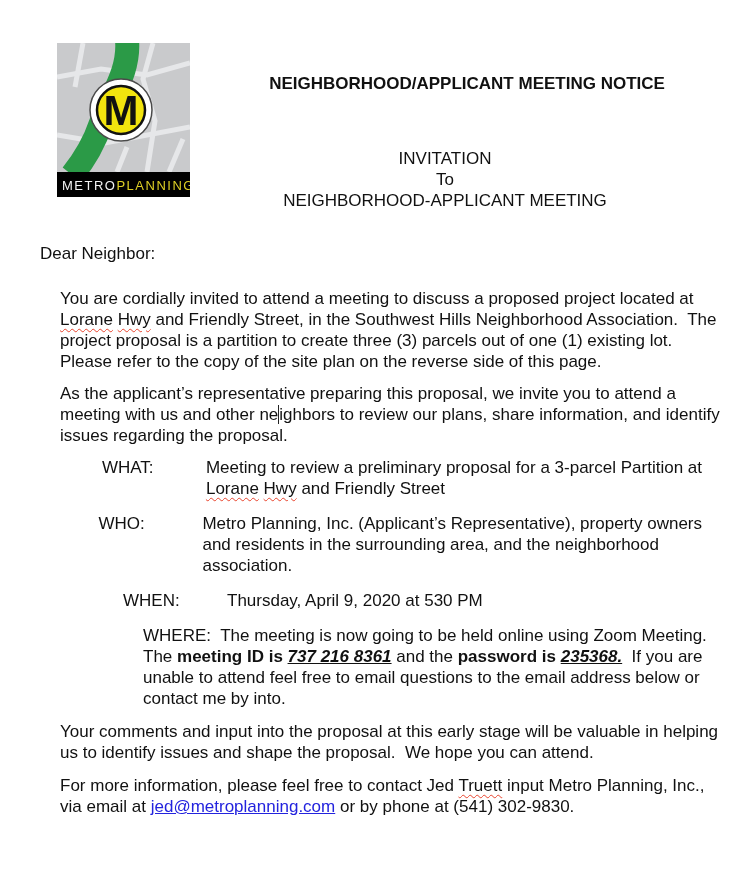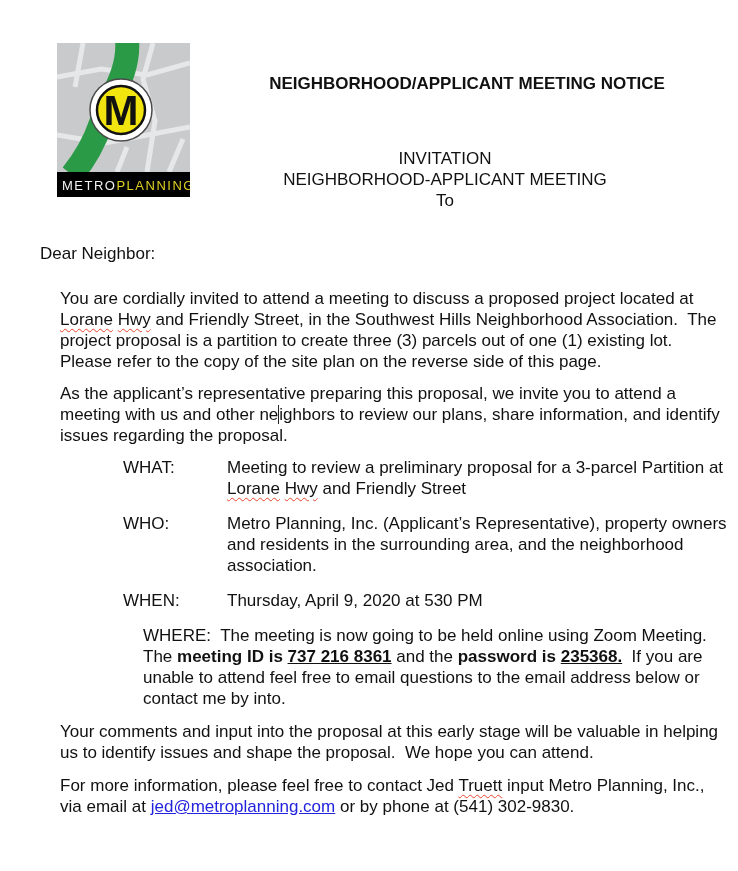--- a/index.html
+++ b/index.html
@@ -20,26 +20,26 @@
   .invitation{
     position:absolute;left:190px;right:38px;top:148px;
     text-align:center;
   }
   .letter{position:absolute;left:40px;top:243px;width:662px;}
   .ln{white-space:pre;margin-left:20px;}
   .mb21{margin-bottom:24px}
   .mb11{margin-bottom:11px}
   .mb12{margin-bottom:12px}
   .mb14{margin-bottom:14px}
-  .qrow{display:flex;margin-left:83px;}
+  .qrow{display:flex;margin-left:83px;justify-content:flex-end;}
   .qlabel{width:84px;flex:none;}
   .qcontent{flex:1;}
   .where{margin-left:83px;}
   .b{font-weight:700;}
-  .u{text-decoration:underline;}
+  .u{text-decoration:underline;font-style:italic;}
   .sq{
     text-decoration-line:underline;
     text-decoration-style:wavy;
     text-decoration-color:var(--squiggle,#e8442e);
     text-decoration-thickness:1px;
     text-underline-offset:3px;
   }
   .link{color:var(--link,#2222dd);text-decoration:underline;cursor:pointer;}
   .caret{
     display:inline-block;width:1px;height:19px;
@@ -74,22 +74,22 @@
     <rect x="0" y="129" width="133" height="25" fill="#000000"></rect>
     <text class="logo-bar-text" x="5" y="147" font-size="13">
       <tspan fill="#F2F2F2">METRO</tspan><tspan fill="#DECF25">PLANNING</tspan>
     </text>
   </svg>
 
   <div class="doc-title">NEIGHBORHOOD/APPLICANT MEETING NOTICE</div>
 
   <div class="invitation">
     <div>INVITATION</div>
+    <div>To</div>
     <div>NEIGHBORHOOD-APPLICANT MEETING</div>
-    <div>To</div>
   </div>
 
   <div class="letter">
 
     <div class="sal mb21">Dear Neighbor:</div>
 
     <div class="para mb11">
         <div class="ln"><span>You are cordially invited to attend a meeting to discuss a proposed project located at</span></div>
         <div class="ln"><span class="sq">Lorane</span><span> </span><span class="sq">Hwy</span><span> and Friendly Street, in the Southwest Hills Neighborhood Association.  The</span></div>
         <div class="ln"><span>project proposal is a partition to create three (3) parcels out of one (1) existing lot.</span></div>

